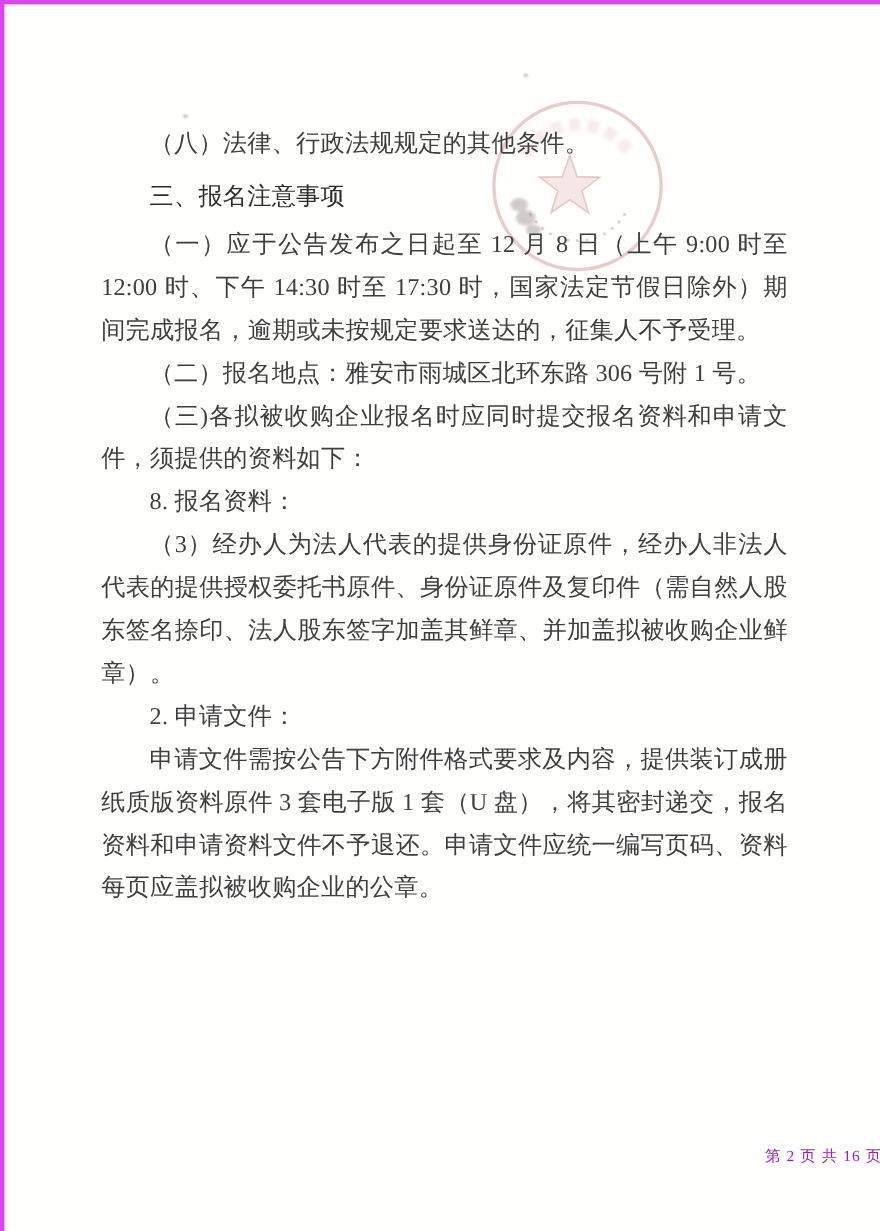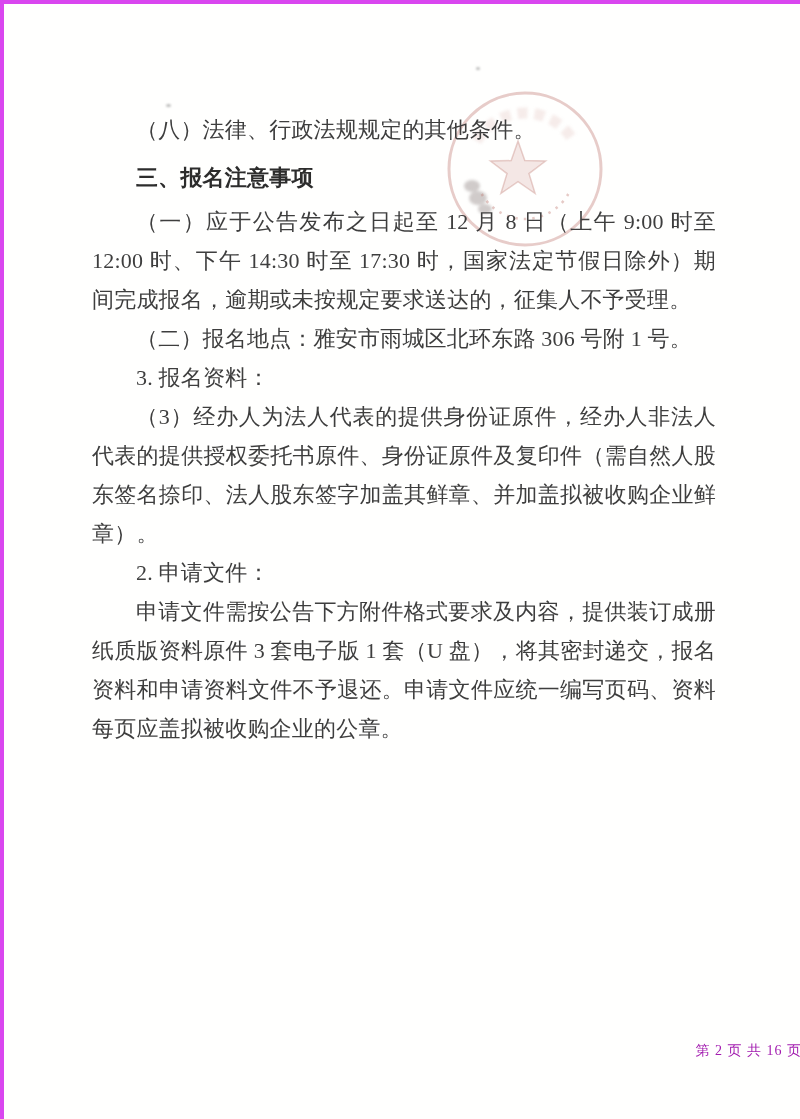--- a/index.html
+++ b/index.html
@@ -28,21 +28,21 @@
     margin: 0;
     font-size: 22px;
     line-height: 39px;
     text-align: justify;
     text-indent: 2em;
     letter-spacing: 0.2px;
     word-break: normal;
     color: #3e3e3e;
   }
   .para.heading {
-    font-weight: bold;
+    font-weight: normal;
     color: #2c2c2c;
     text-align: left;
     margin: 9px 0 5px 0;
   }
   .footer {
     position: absolute;
     top: 1038px;
     left: 0;
     right: 0;
     text-align: right;
@@ -101,22 +101,23 @@
   <div class="content">
 
       <p class="para body">（八）法律、行政法规规定的其他条件。</p>
 
       <p class="para heading">三、报名注意事项</p>
 
       <p class="para body">（一）应于公告发布之日起至 12 月 8 日（上午 9:00 时至 12:00 时、下午 14:30 时至 17:30 时，国家法定节假日除外）期间完成报名，逾期或未按规定要求送达的，征集人不予受理。</p>
 
       <p class="para body">（二）报名地点：雅安市雨城区北环东路 306 号附 1 号。</p>
 
+      <p class="para body">（三)各拟被收购企业报名时应同时提交报名资料和申请文件，须提供的资料如下：</p>
 
-      <p class="para body">3. 报名资料：</p>
+      <p class="para body">8. 报名资料：</p>
 
 
 
       <p class="para body">（3）经办人为法人代表的提供身份证原件，经办人非法人代表的提供授权委托书原件、身份证原件及复印件（需自然人股东签名捺印、法人股东签字加盖其鲜章、并加盖拟被收购企业鲜章）。</p>
 
       <p class="para body">2. 申请文件：</p>
 
       <p class="para body">申请文件需按公告下方附件格式要求及内容，提供装订成册纸质版资料原件 3 套电子版 1 套（U 盘），将其密封递交，报名资料和申请资料文件不予退还。申请文件应统一编写页码、资料每页应盖拟被收购企业的公章。</p>
 
     </div>

